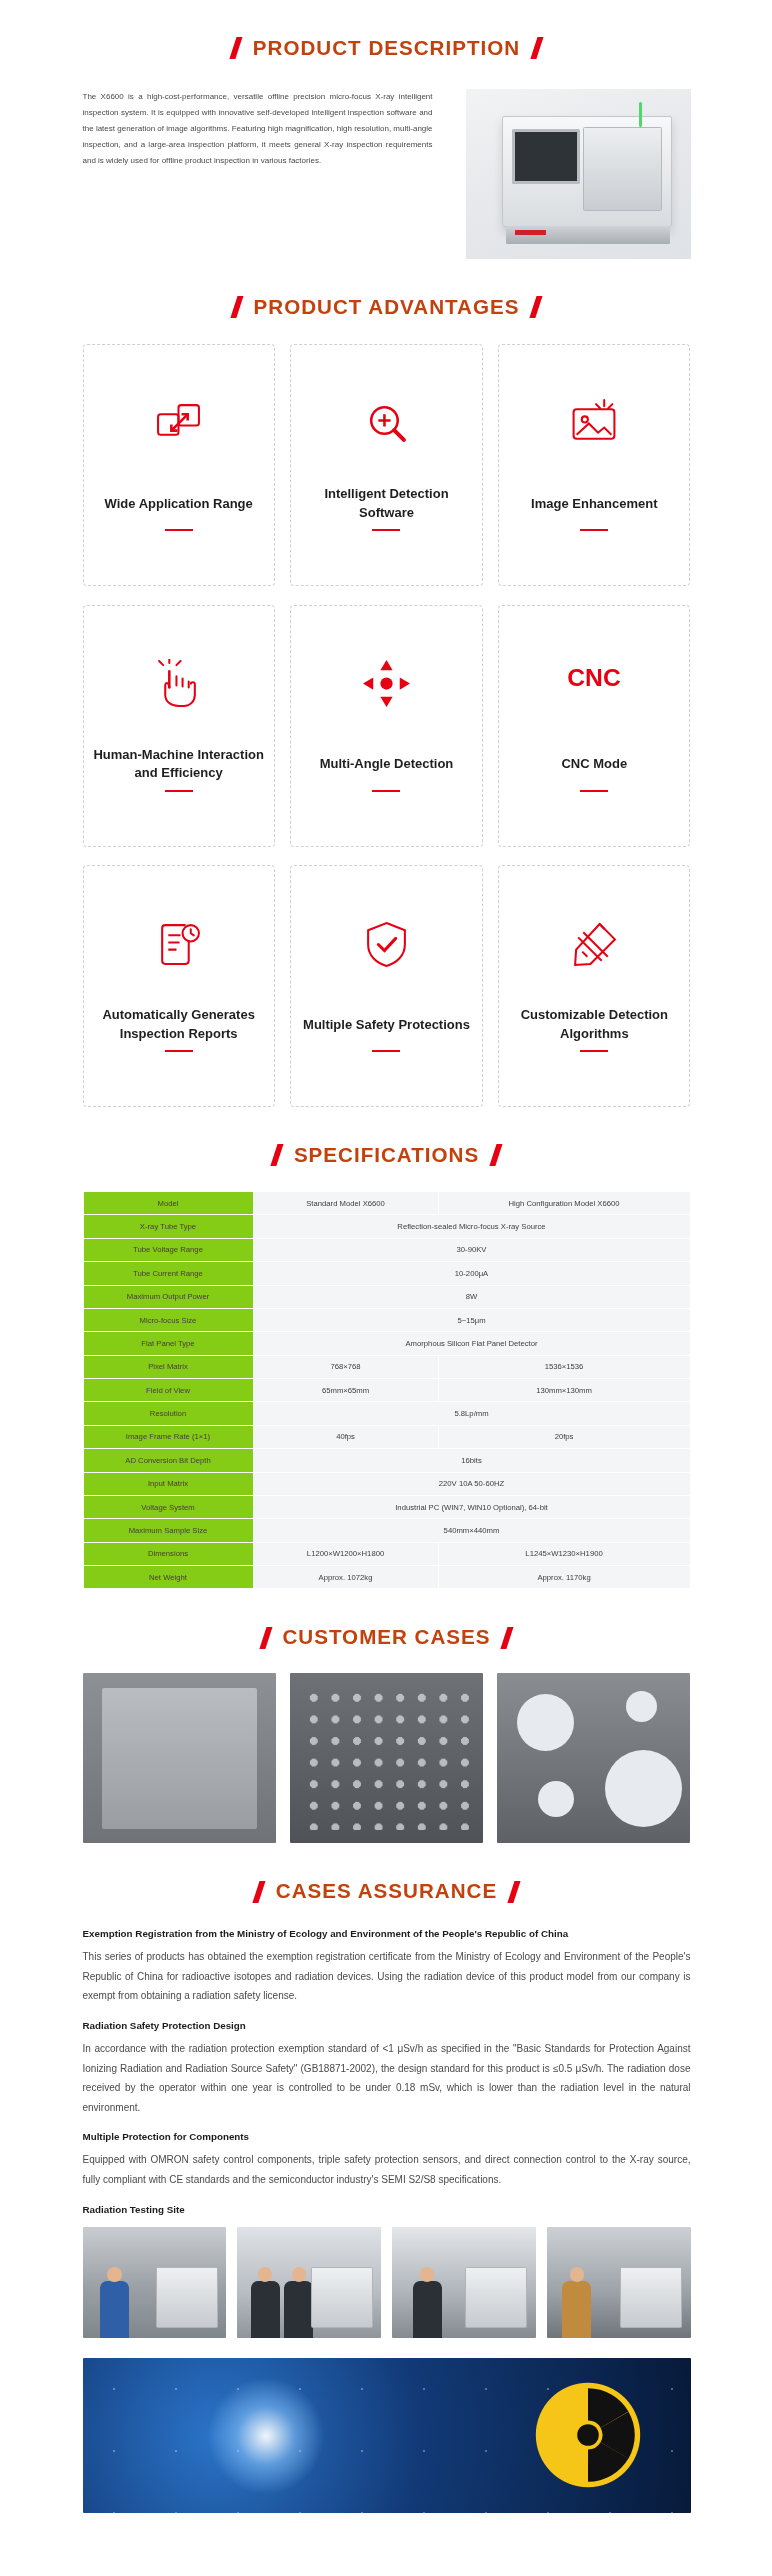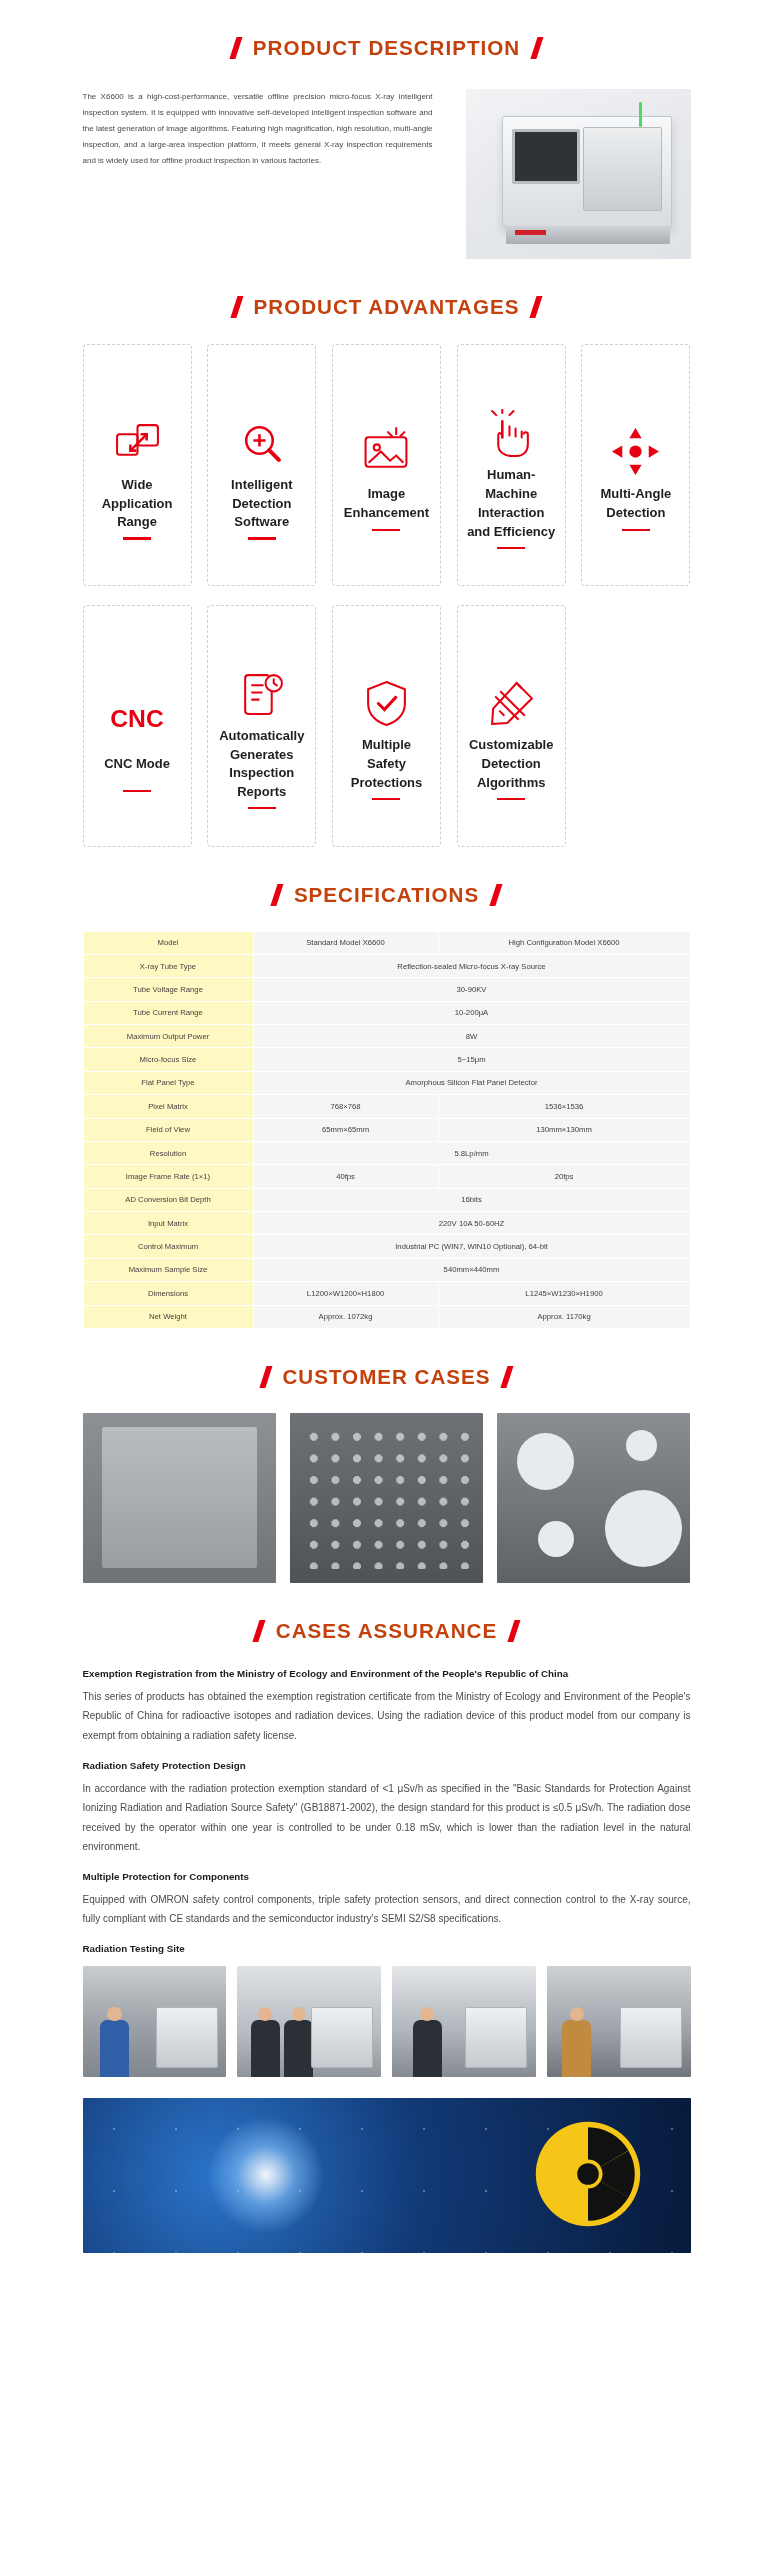--- a/index.html
+++ b/index.html
@@ -98,37 +98,37 @@
   .machine-logo {
     position:absolute; left:49px; bottom:24px; width:31px; height:4.6px;
     background:#d0202a; border-radius:0.5px;
   }
 
   
   .adv-wrap {
     width: 608px;
     margin: 25px auto 0 auto;
     display: grid;
-    grid-template-columns: repeat(5, 1fr);
+    grid-template-columns: repeat(3, 1fr);
     gap: 18.5px 15.5px;
   }
   .adv-card {
     border: 0.5px dashed #cfcfcf;
     border-radius: 4.1px;
     height: 242px;
     display: flex;
     flex-direction: column;
     align-items: center;
     justify-content: center;
     padding: 10.3px 9.3px;
     background: #fff;
   }
   .adv-icon {
     height: 77px;
-    display: flex; align-items: flex-end; justify-content: center;
+    display: flex; align-items: flex-start; justify-content: center;
     color: #e60012;
   }
   .adv-title {
     margin-top: 8.2px;
     font-size: 13px;
     font-weight: bold;
     color: #1f1f1f;
     text-align: center;
     line-height: 1.45;
     min-height: 40px;
@@ -148,21 +148,21 @@
     border-collapse: collapse;
     font-size: 7.7px;
   }
   table.spec td {
     border: 0.5px solid #ffffff;
     padding: 6.7px 5.2px;
     text-align: center;
     color: #3d3d3d;
   }
   table.spec td.label {
-    background: #fef9c3;
+    background: #84cc16;
     width: 170px;
     color: #4a3a40;
   }
   table.spec td.val {
     background: #f4f5f7;
   }
 
   
   .cases-wrap {
     width: 608px;
@@ -496,21 +496,21 @@
         </tr>
         <tr>
           <td class="label">AD Conversion Bit Depth</td>
           <td class="val" colspan="2">16bits</td>
         </tr>
         <tr>
           <td class="label">Input Matrix</td>
           <td class="val" colspan="2">220V 10A 50-60HZ</td>
         </tr>
         <tr>
-          <td class="label">Control Maximum</td>
+          <td class="label">Voltage System</td>
           <td class="val" colspan="2">Industrial PC (WIN7, WIN10 Optional), 64-bit</td>
         </tr>
         <tr>
           <td class="label">Maximum Sample Size</td>
           <td class="val" colspan="2">540mm×440mm</td>
         </tr>
         <tr>
           <td class="label">Dimensions</td>
           <td class="val">L1200×W1200×H1800</td>
           <td class="val">L1245×W1230×H1900</td>

